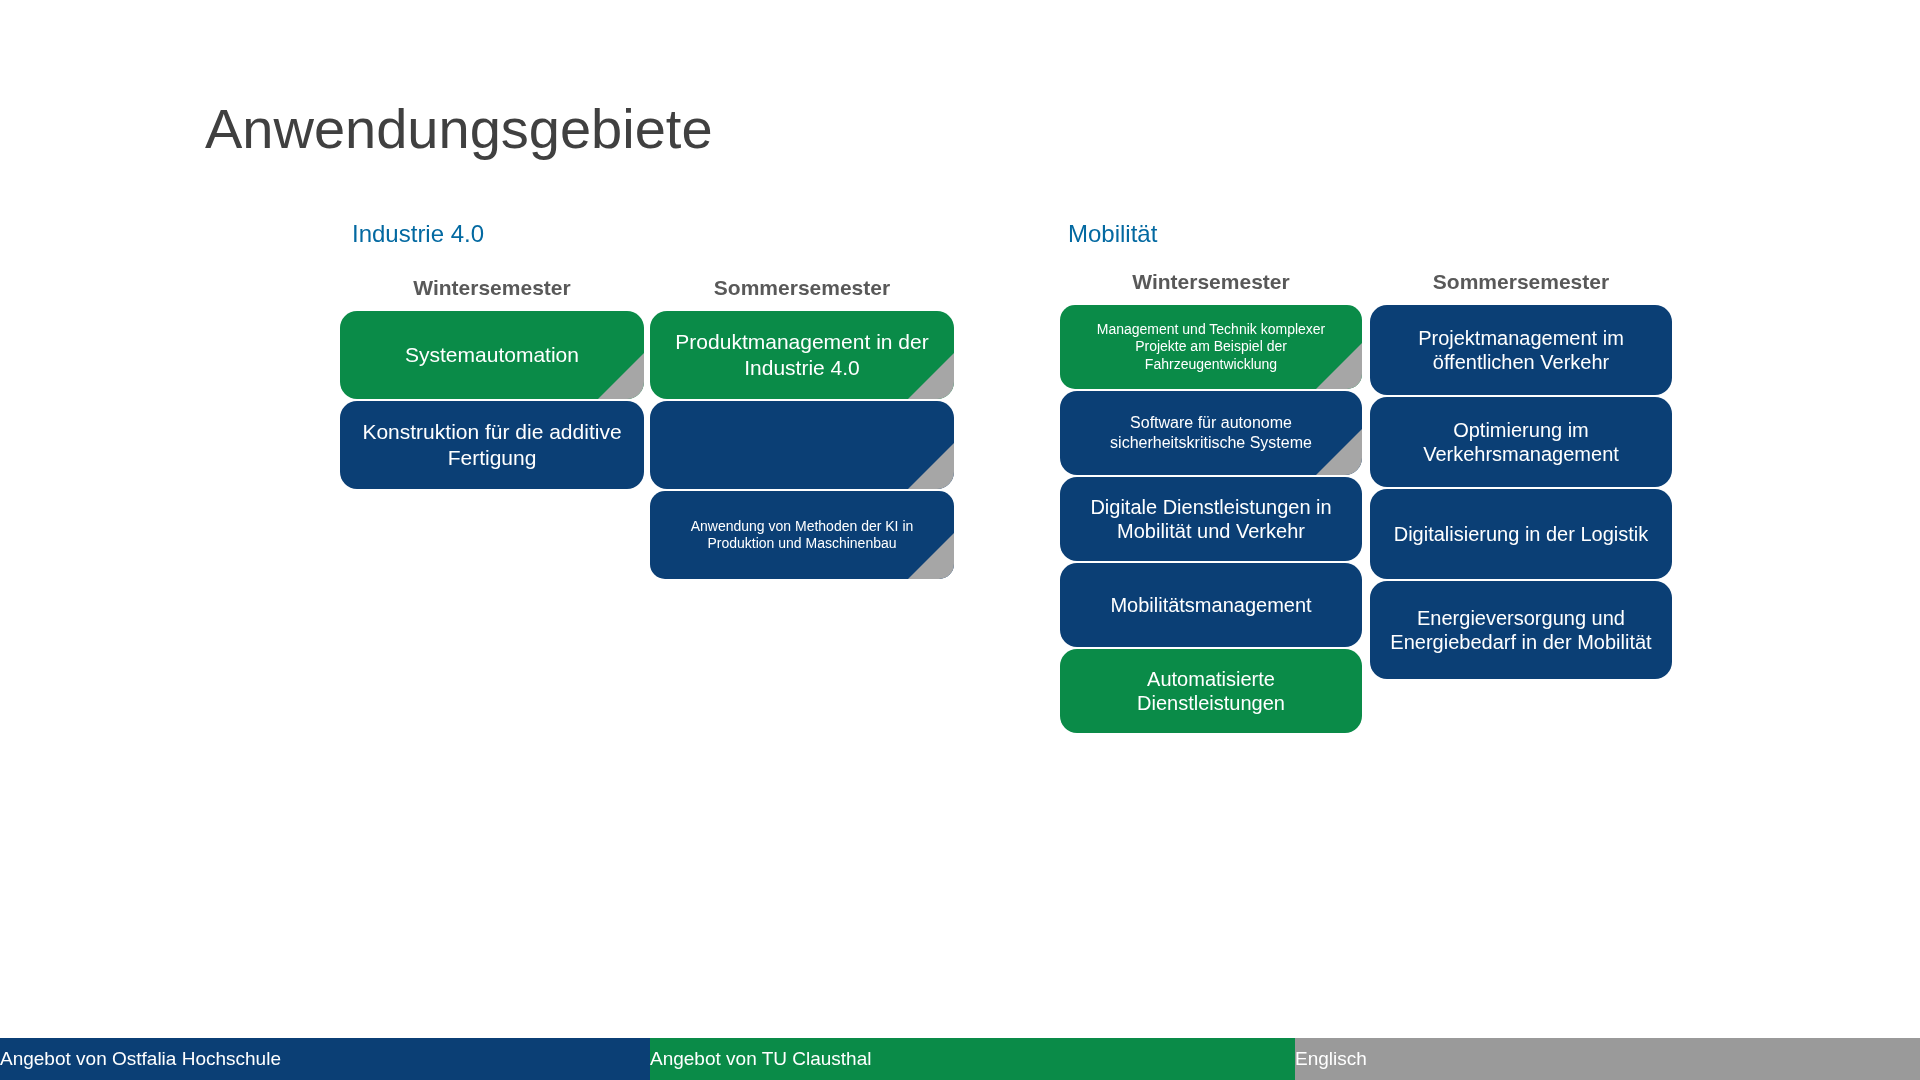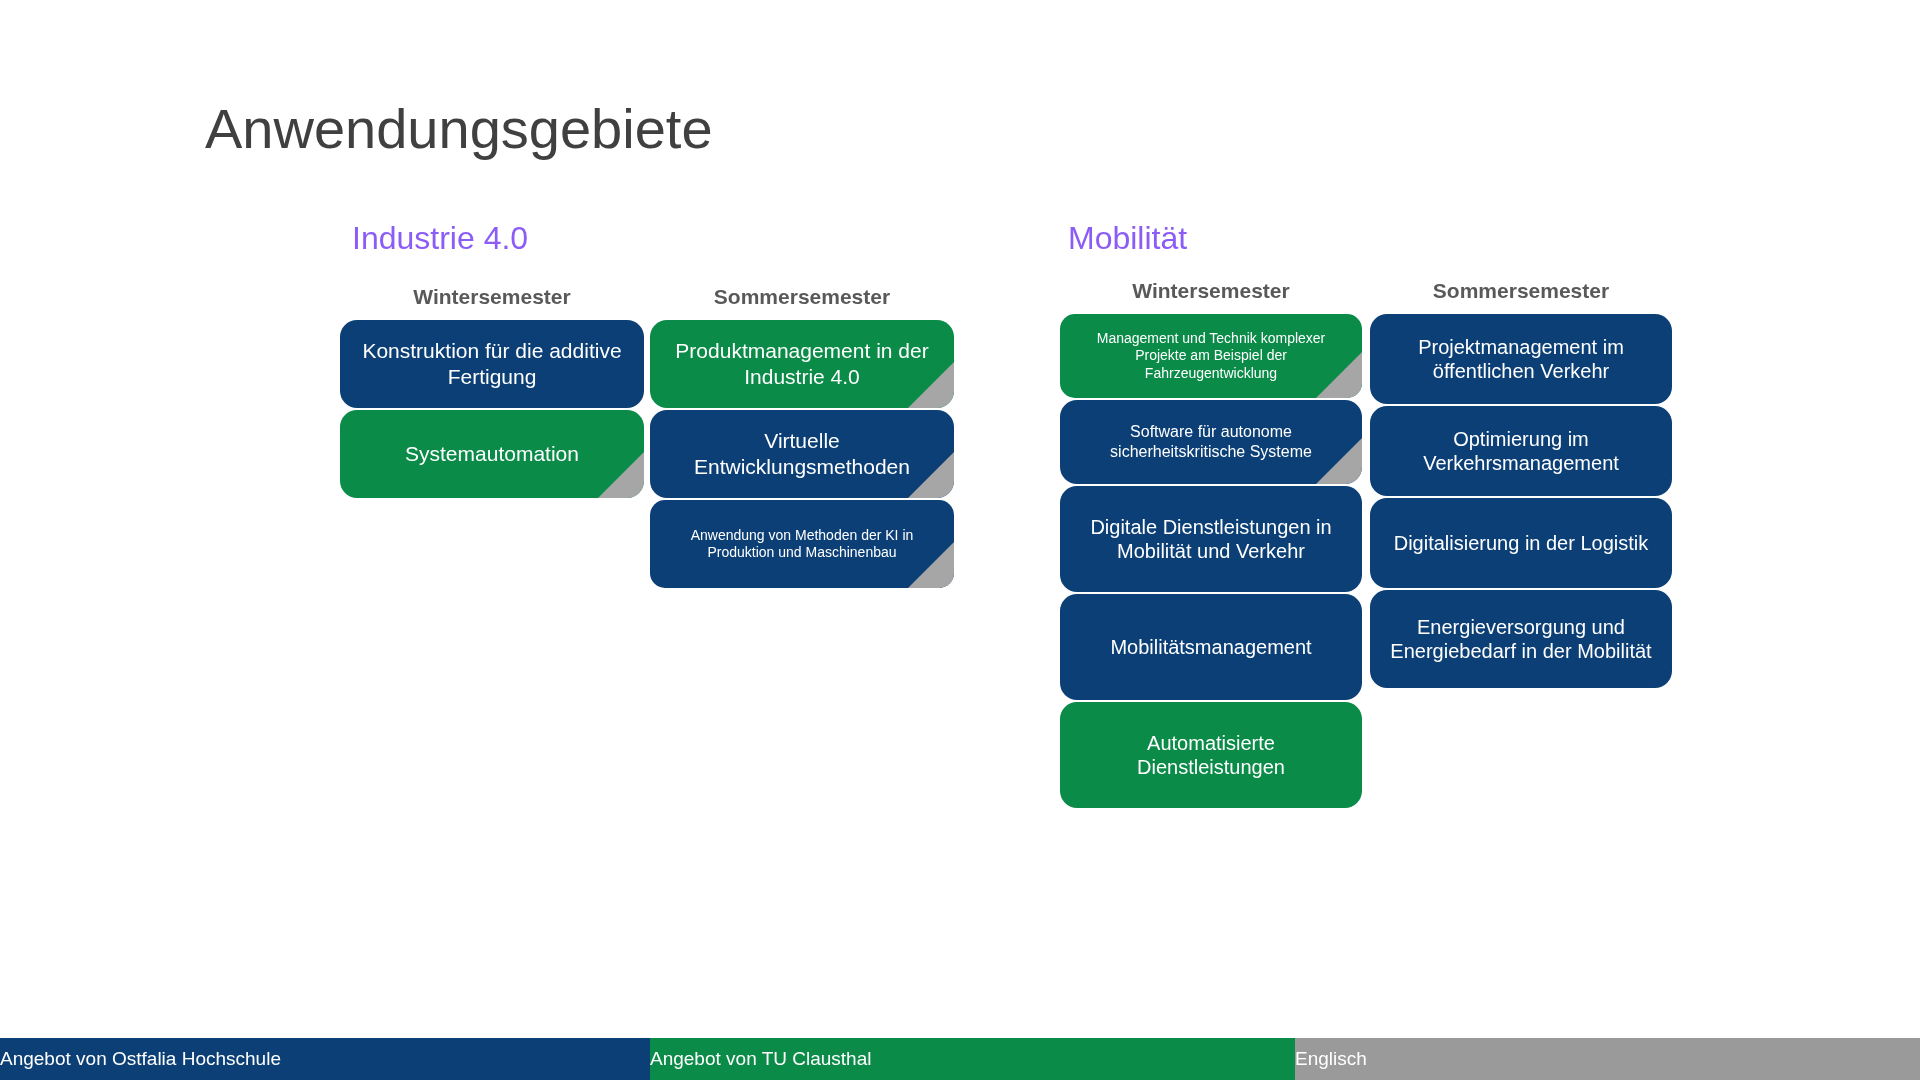--- a/index.html
+++ b/index.html
@@ -30,22 +30,22 @@
   }
 
   
   .section {
     position: absolute;
   }
   #section-industrie { left: 340px; top: 220px; }
   #section-mobilitaet { left: 1060px; top: 220px; }
 
   .section-title {
-    font-size: 32px;
-    color: #8b5cf6;
+    font-size: 24px;
+    color: #0369a1;
     font-weight: 400;
     white-space: nowrap;
     margin: 0 0 0 12px;
   }
   #section-mobilitaet .section-title { margin-left: 8px; }
 
   .columns {
     display: flex;
     flex-direction: row;
     align-items: flex-start;
@@ -111,21 +111,21 @@
   }
 
   
   .s-lg  { font-size: 21px; }
   .s-md  { font-size: 20px; }
   .s-sm  { font-size: 16px; }
   .s-xs  { font-size: 14px; border-radius: 15px; }
 
   .h-90  { height: 90px; }
   .h-88  { height: 88px; }
-  .h-86  { height: 106px; text-align: center; }
+  .h-86  { height: 84px; text-align: center; }
   .h-84  { height: 84px; }
   .h-98  { height: 98px; }
 
   
   #legend-bar {
     position: absolute;
     left: 0;
     bottom: 0;
     width: 1920px;
     height: 42px;
@@ -151,44 +151,43 @@
 <h1 id="slide-title">Anwendungsgebiete</h1>
 
 <div class="section" id="section-industrie">
   <div class="section-title">Industrie 4.0</div>
   <div class="columns">
 
     <div class="column">
       <div class="column-header">Wintersemester</div>
       <div class="box-stack">
 
+        <div class="course-box clausthal h-88 s-lg">
+          <span class="box-label">Systemautomation</span>
+          <span class="english-corner"></span>
+        </div>
+
         <div class="course-box ostfalia h-88 s-lg">
           <span class="box-label">Konstruktion für die additive Fertigung</span>
         </div>
 
-        <div class="course-box clausthal h-88 s-lg">
-          <span class="box-label">Systemautomation</span>
-          <span class="english-corner"></span>
-        </div>
-
 
       </div>
     </div>
 
     <div class="column">
       <div class="column-header">Sommersemester</div>
       <div class="box-stack">
 
         <div class="course-box clausthal h-88 s-lg">
           <span class="box-label">Produktmanagement in der Industrie 4.0</span>
           <span class="english-corner"></span>
         </div>
 
         <div class="course-box ostfalia h-88 s-lg">
-          <span class="box-label">Virtuelle Entwicklungsmethoden</span>
           <span class="english-corner"></span>
         </div>
 
         <div class="course-box ostfalia h-88 s-xs">
           <span class="box-label">Anwendung von Methoden der KI in Produktion und Maschinenbau</span>
           <span class="english-corner"></span>
         </div>
 
       </div>
     </div>

